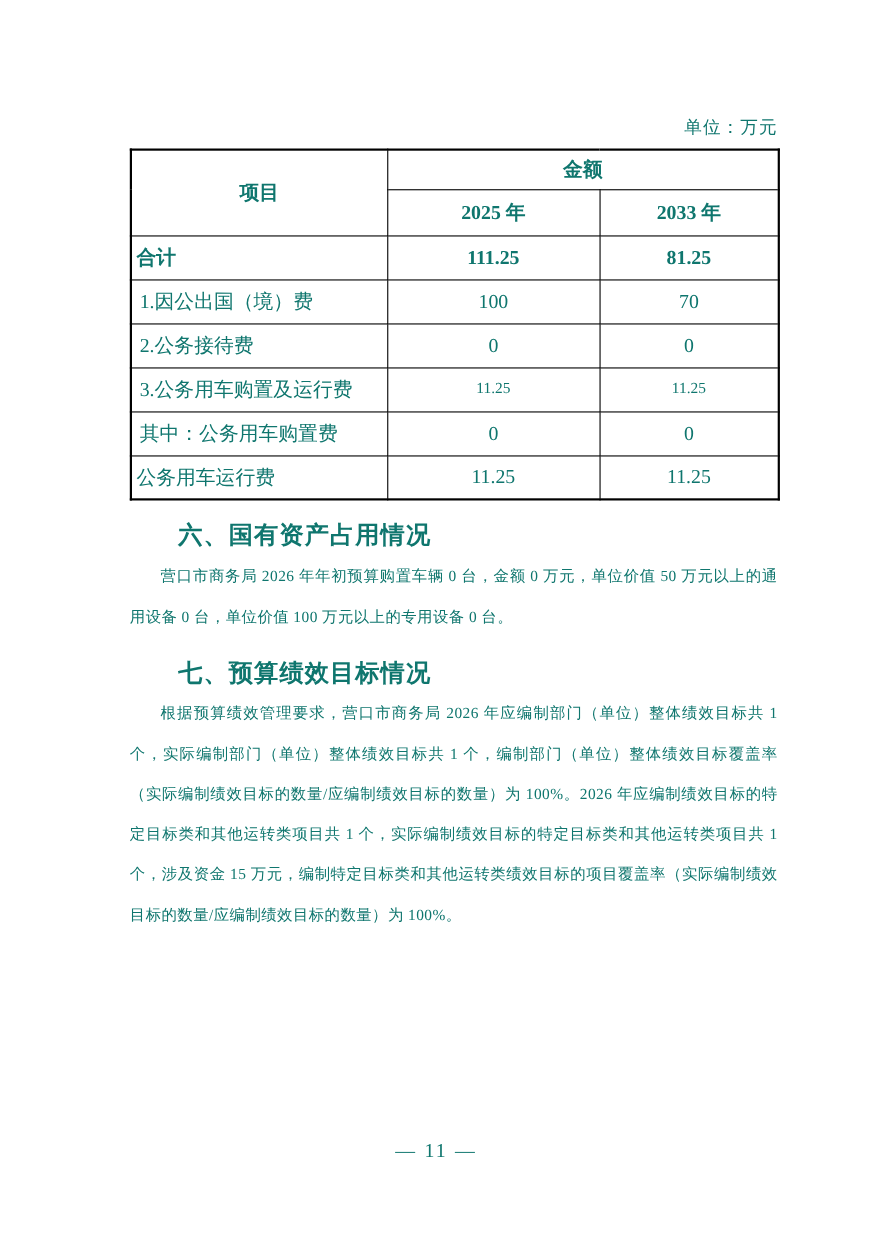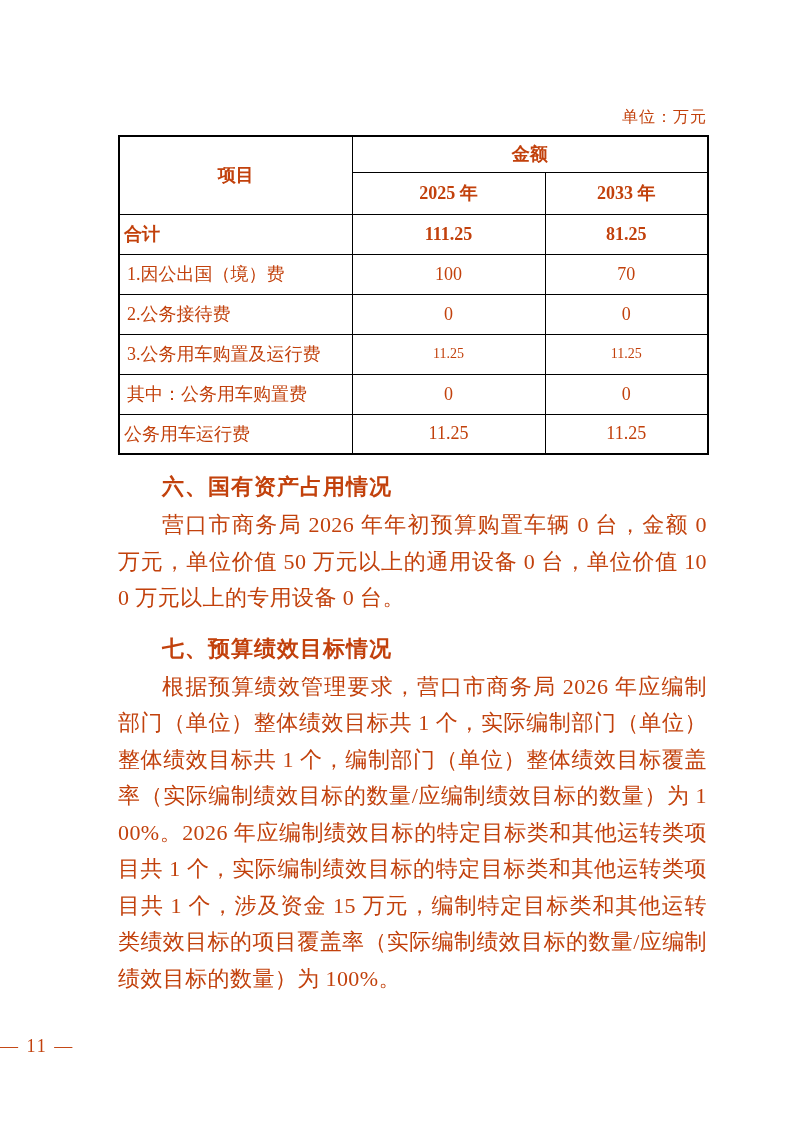--- a/index.html
+++ b/index.html
@@ -2,21 +2,21 @@
 <html><head>
 <meta charset="utf-8">
 <style>
   * { box-sizing: border-box; }
   html, body { margin: 0; padding: 0; background: #ffffff; }
   .page {
     position: relative;
     width: 793px;
     height: 1122px;
     background: #ffffff;
-    color: #c2410c;
+    color: #0f766e;
     font-family: "Liberation Serif", "DejaVu Serif", serif;
     overflow: hidden;
   }
   .content {
     position: absolute;
     left: 118px;
     top: 0;
     width: 589px;
   }
   .unit-label {
@@ -59,33 +59,33 @@
     margin: 15px 0 0 0;
     font-family: "Liberation Sans", "DejaVu Sans", sans-serif;
     font-weight: bold;
     font-size: 22px;
     line-height: 34px;
     text-indent: 2em;
     letter-spacing: 1px;
   }
   .body-paragraph {
     margin: 3px 0 0 0;
-    font-size: 22px;
+    font-size: 14px;
     line-height: 36.5px;
     text-align: justify;
     text-indent: 2em;
     letter-spacing: 0.4px;
     word-break: break-all;
   }
   .page-number {
     position: absolute;
     left: 0;
     top: 1036px;
     width: 100%;
-    text-align: left;
+    text-align: center;
     font-size: 18px;
     letter-spacing: 2px;
   }
 </style>
 </head>
 <body>
 
 <div class="page">
   <div class="content">
 

